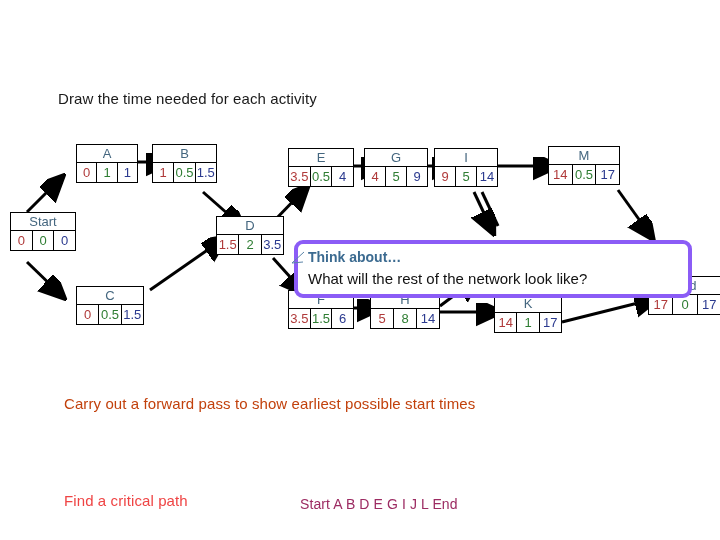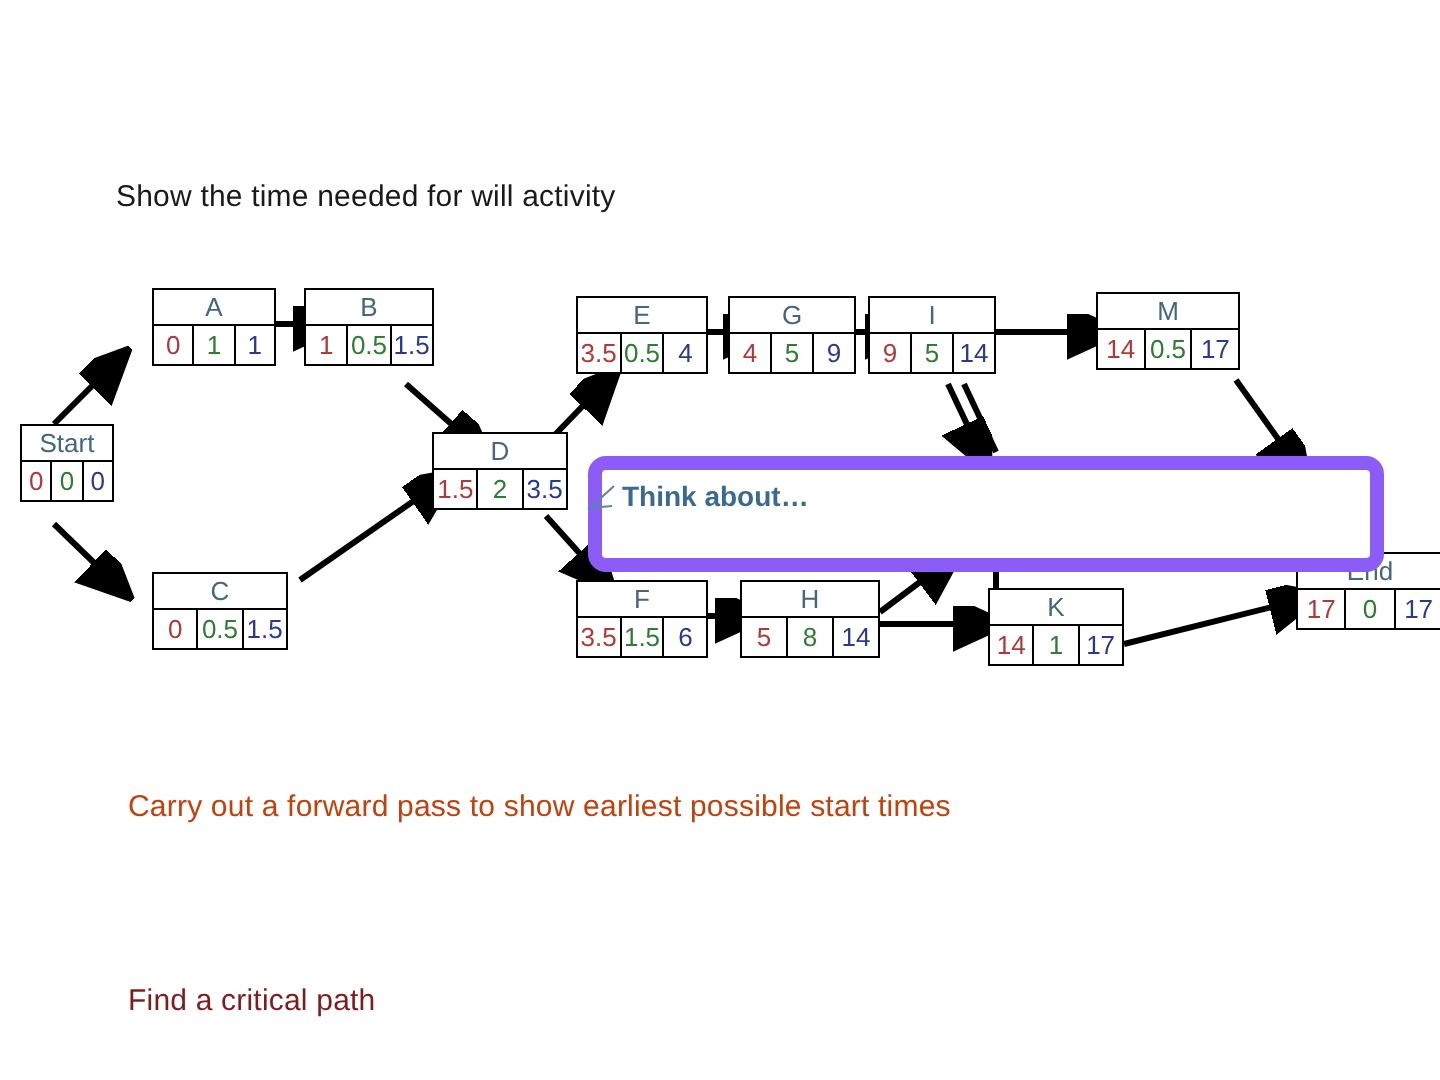--- a/index.html
+++ b/index.html
@@ -21,21 +21,21 @@
   .line-red{
     position:absolute;left:64px;top:395px;
     font-size:15px;color:#c2410c;letter-spacing:0.1px;
   }
   .line-blue{
     position:absolute;left:64px;top:443px;
     font-size:15px;color:#1E2A8C;letter-spacing:0.1px;
   }
   .line-purple{
     position:absolute;left:64px;top:492px;
-    font-size:15px;color:#7f1d1d;letter-spacing:0.1px;
+    font-size:15px;color:#ef4444;letter-spacing:0.1px;
   }
   .line-path{
     position:absolute;left:300px;top:496px;
     font-size:14px;color:#9C2B62;letter-spacing:0.1px;
   }
 
   
   .node{
     position:absolute;border:1px solid #000;background:#fff;
     box-sizing:border-box;
@@ -54,43 +54,43 @@
   .c-early{color:#B03A3A;}
   .c-dur{color:#2E7D32;}
   .c-late{color:#2B3A8F;}
 
   
   svg.edges{position:absolute;left:0;top:0;width:720px;height:540px;overflow:visible;}
   svg.edges line, svg.edges path{stroke:#000;stroke-width:3;fill:none;}
 
   
   .callout{
-    position:absolute;left:294px;top:228px;width:398px;height:58px;
-    border:7px solid #8b5cf6;border-radius:9px;background:#ffffff;
+    position:absolute;left:294px;top:240px;width:398px;height:58px;
+    border:4px solid #8b5cf6;border-radius:9px;background:#ffffff;
     box-sizing:border-box;
   }
   .callout .ctitle{
     position:absolute;left:10px;top:5px;
     font-size:14px;font-weight:bold;color:#3B6A90;
   }
   .callout .cbody{
     position:absolute;left:10px;top:26px;
     font-size:15px;color:#111;white-space:nowrap;
   }
   .callout .tail{
     position:absolute;left:-8px;top:6px;width:16px;height:20px;
   }
   .callout .tail svg{stroke:#5B84A8;stroke-width:1;fill:none;}
 </style>
 </head>
 <body>
 
 <div class="stage">
 
-  <div class="subtitle">Show the time needed for will activity</div>
+  <div class="subtitle">Draw the time needed for each activity</div>
 
   <svg class="edges" viewBox="0 0 720 540">
     <defs>
       <marker id="ah" markerWidth="9" markerHeight="9" refX="5.2" refY="3" orient="auto" markerUnits="strokeWidth">
         <path d="M0,0 L6.5,3 L0,6 L1.6,3 z" fill="#2b3f5c" stroke="none"></path>
       </marker>
     </defs>
 
     <line x1="27" y1="212" x2="57" y2="182" marker-end="url(#ah)"></line>
 
@@ -120,21 +120,21 @@
 
     <line x1="352" y1="308" x2="373" y2="308" marker-end="url(#ah)"></line>
 
     <line x1="440" y1="306" x2="472" y2="282" marker-end="url(#ah)"></line>
 
     <line x1="440" y1="312" x2="492" y2="312" marker-end="url(#ah)"></line>
 
     <line x1="562" y1="322" x2="650" y2="300" marker-end="url(#ah)"></line>
   </svg>
 
-  <div class="node" style="left:10px;top:212px;width:47px;height:39px;">
+  <div class="node" style="left:10px;top:212px;width:66px;height:39px;">
     <div class="nlabel">Start</div>
     <div class="nrow">
       <div class="ncell c-early">0</div>
       <div class="ncell c-dur">0</div>
       <div class="ncell c-late">0</div>
     </div>
   </div>
 
   <div class="node" style="left:76px;top:144px;width:62px;height:39px;">
     <div class="nlabel">A</div>
@@ -244,18 +244,20 @@
     </div>
   </div>
 
   <div class="callout">
     <div class="tail">
       <svg width="16" height="22" viewBox="0 0 16 22">
           <path d="M14,2 L2,13 L13,12" fill="none" stroke="#5B84A8" stroke-width="1"></path>
         </svg>
     </div>
     <div class="ctitle">Think about…</div>
+    <div class="cbody">What will the rest of the network look like?</div>
   </div>
 
   <div class="line-red">Carry out a forward pass to show earliest possible start times</div>
   <div class="line-purple">Find a critical path</div>
+  <div class="line-path">Start A B D E G I J L End</div>
 
 </div>
 
 </body></html>

